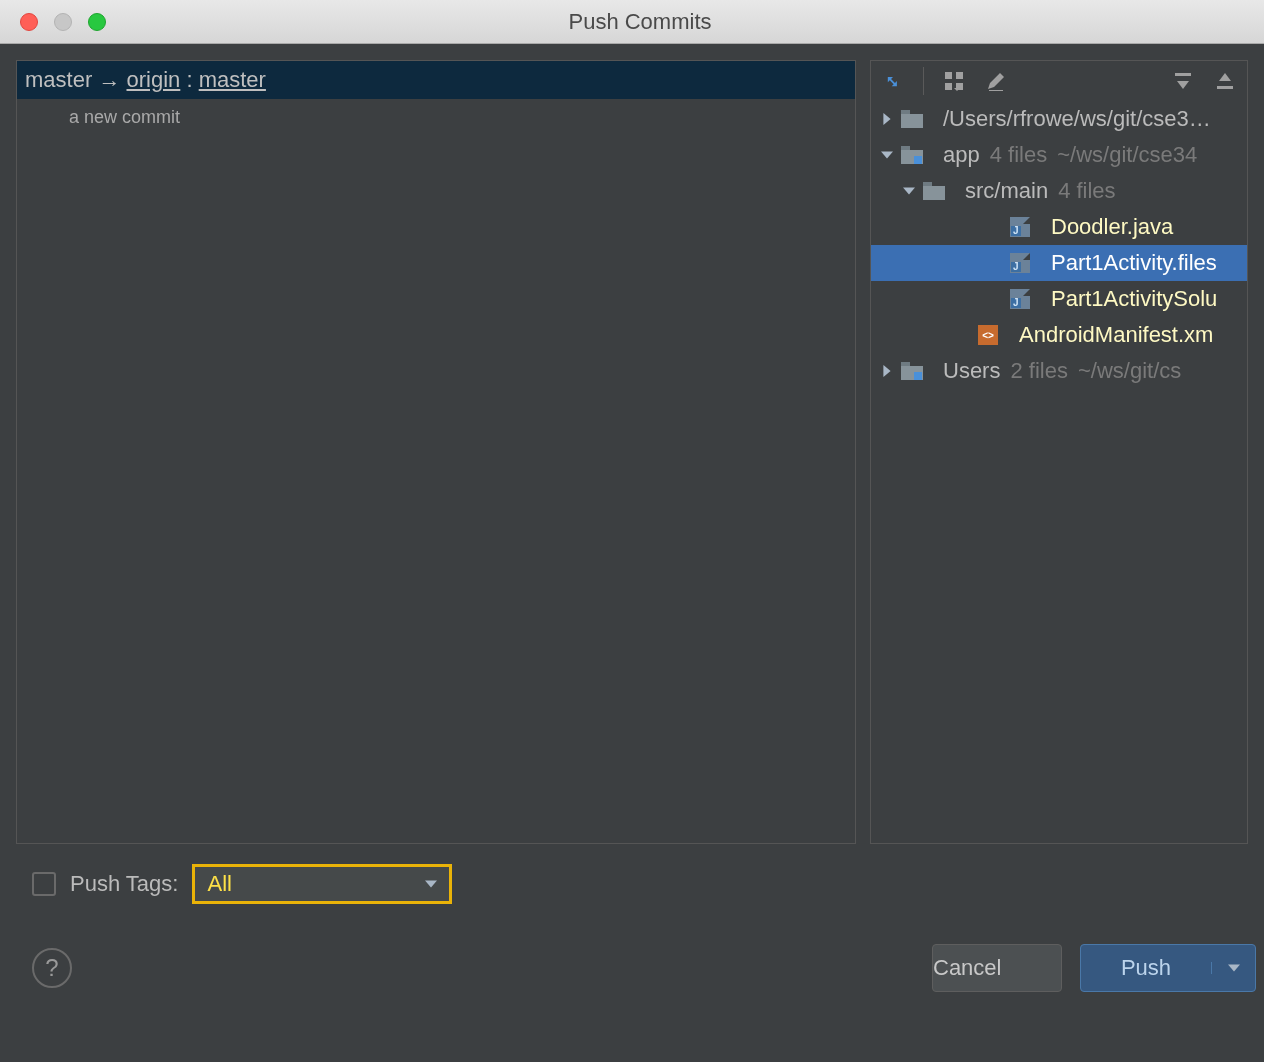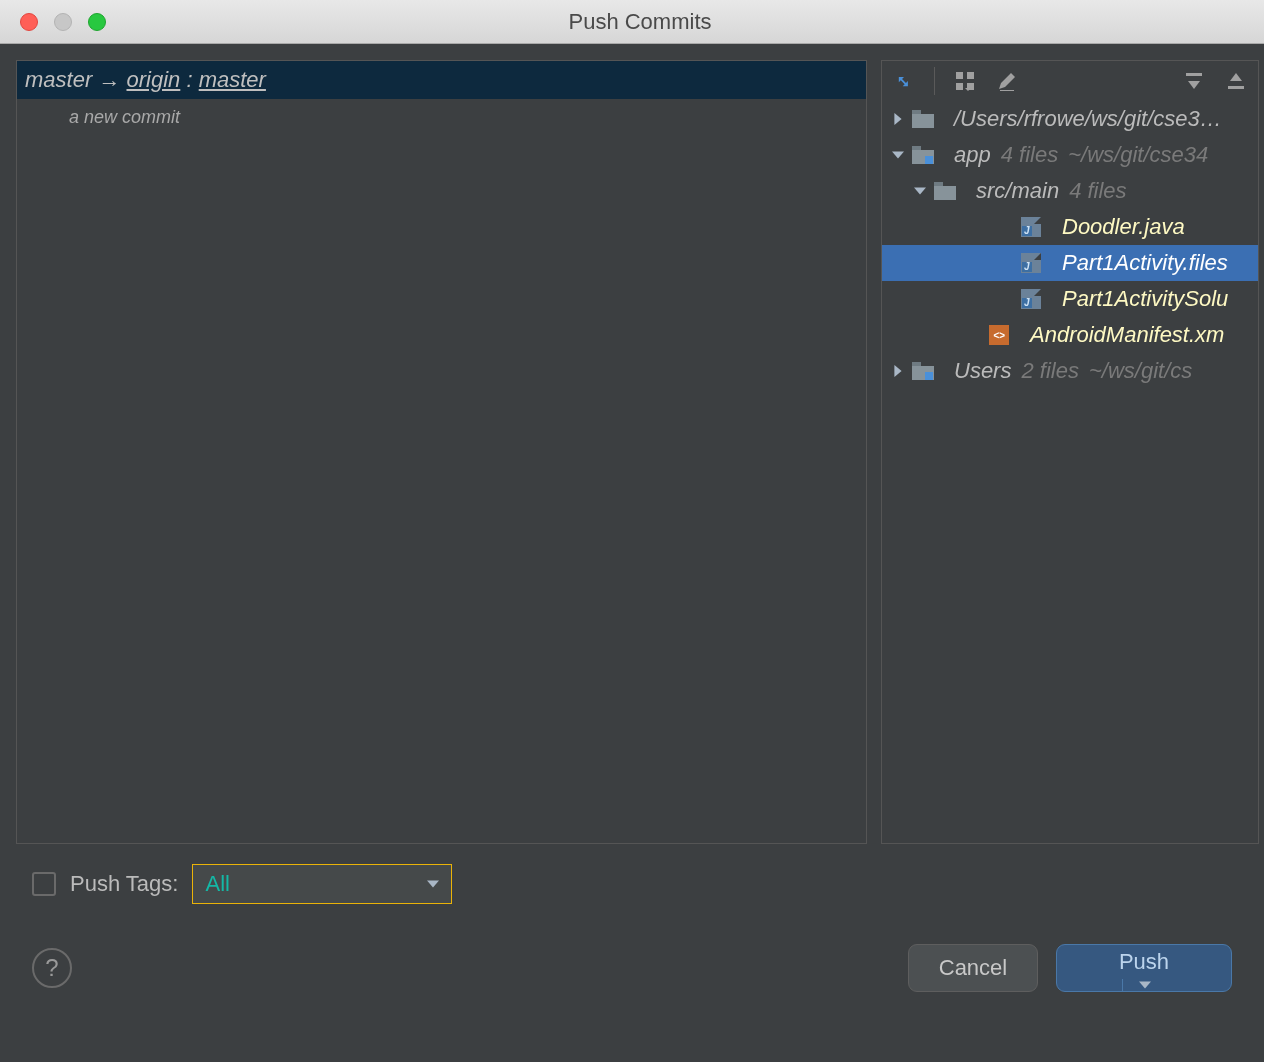--- a/index.html
+++ b/index.html
@@ -35,23 +35,22 @@
 .tl-max   { background: #28c840; border: 1px solid #1ea52f; }
 .titlebar-title {
   position: absolute; left: 16px; right: 0; text-align: center;
   color: #4a4a4a; font-size: 22px; pointer-events: none;
 }
 
 
 .content {
   display: flex;
   height: 800px;
-  padding: 16px 5px 0 16px;
+  padding: 16px 16px 0 16px;
   gap: 14px;
-  font-style: italic;
 }
 .left-panel {
   flex: 1;
   background: #3c3f41;
   border: 1px solid #555;
 }
 .right-panel {
   width: 378px;
   background: #3c3f41;
   border: 1px solid #555;
@@ -146,62 +145,62 @@
   padding: 0 2px; line-height:10px; margin:1px;
 }
 .xml-icon {
   width: 20px; height: 20px; background: #c76b2e;
   display: inline-flex; align-items:center; justify-content:center;
   color:#fff; font-size:10px; font-weight:bold;
 }
 
 
 .bottom {
-  padding: 20px 32px 20px 32px;
+  padding: 20px 8px 20px 32px;
   display: flex;
   flex-direction: column;
   gap: 40px;
 }
 .tags-row {
   display: flex; align-items: center; gap: 14px;
 }
 .checkbox {
   width: 24px; height: 24px; border: 2px solid #6a6a6a; border-radius: 3px;
 }
 .tags-label { color: #bbbbbb; font-size: 22px; }
 .select {
-  width: 260px; height: 40px; border: 1px solid #eab308;
+  width: 260px; height: 40px; border: 3px solid #eab308;
   background: #45494a; display: flex; align-items: center;
-  padding: 0 12px; color: #14b8a6; font-size: 22px;
+  padding: 0 12px; color: #fde047; font-size: 22px;
   justify-content: space-between;
 }
 
 .buttons-row {
   display: flex; align-items: center;
 }
 .help-btn {
   width: 40px; height: 40px; border-radius: 50%;
   border: 2px solid #6a6a6a; color: #9a9a9a;
   display:flex; align-items:center; justify-content:center;
   font-size: 24px;
 }
 .buttons-row .spacer { flex:1; }
 .btn {
   height: 48px; min-width: 130px;
   border: 1px solid #5e5e5e; background: #4c5052;
   color: #c8c8c8; font-size: 22px;
-  display:flex; align-items:center; justify-content:center;
-  border-radius: 9px;
+  display:flex; align-items:center; 
+  border-radius: 4px;
   margin-left: 18px;
 }
 .btn.primary {
   background: #365880; border-color: #4a78a8; color: #bcd4ec;
 }
 .btn.primary.split {
-  padding: 0; min-width: 176px; display:flex;flex-direction:column;
+  padding: 0; min-width: 176px; display:flex;
 }
 .btn.primary.split .main {
   flex:1; display:flex; align-items:center; justify-content:center;
 }
 .btn.primary.split .caret {
   width: 44px; border-left: 1px solid #4a78a8;
   display:flex; align-items:center; justify-content:center;
 }
 svg.caret-down { fill: #a9b7c6; }
 svg.caret-right { fill: #a9b7c6; }

